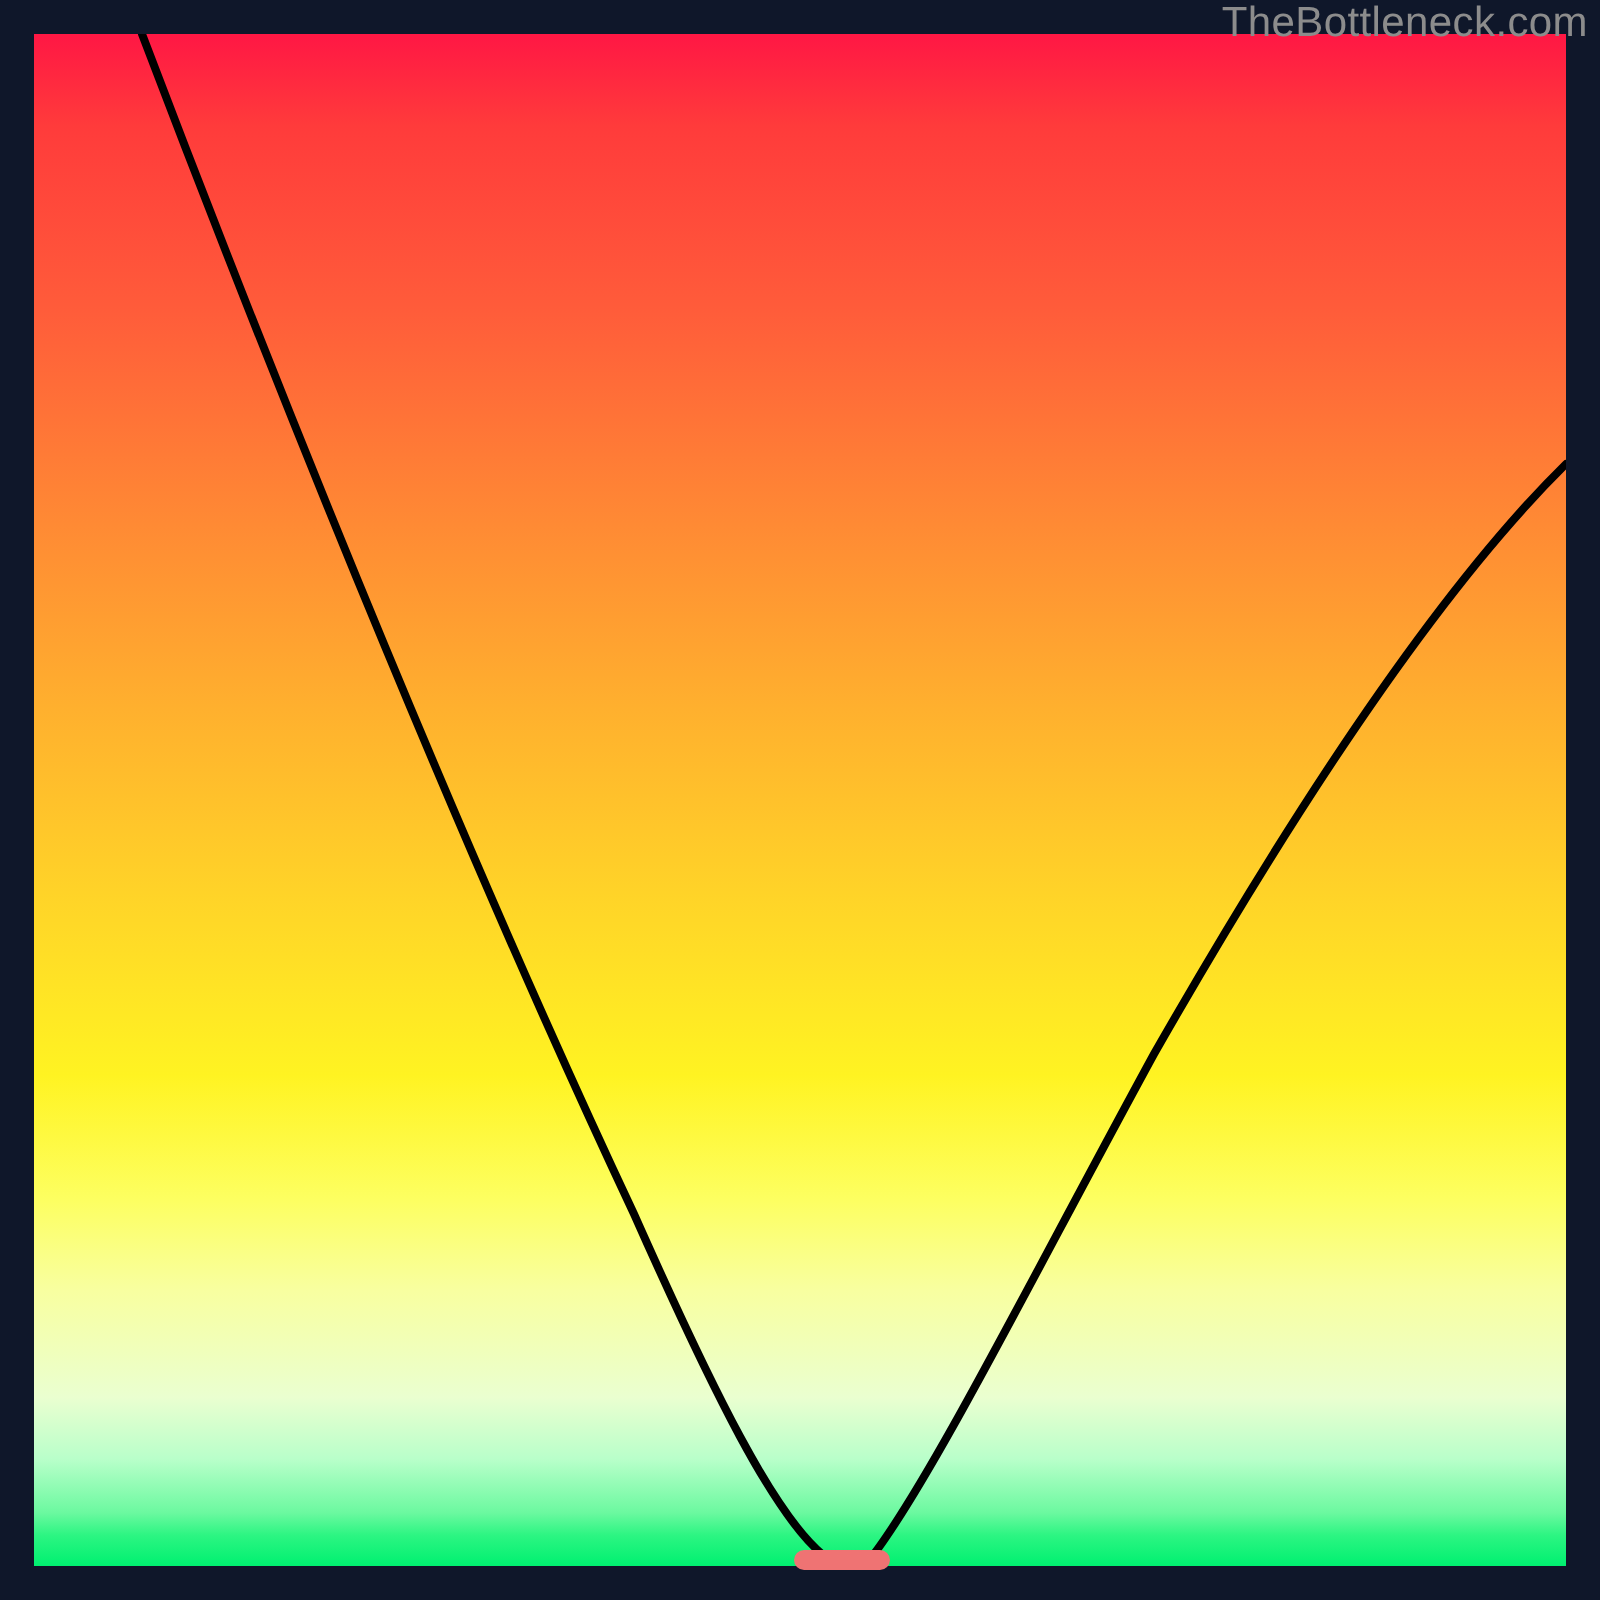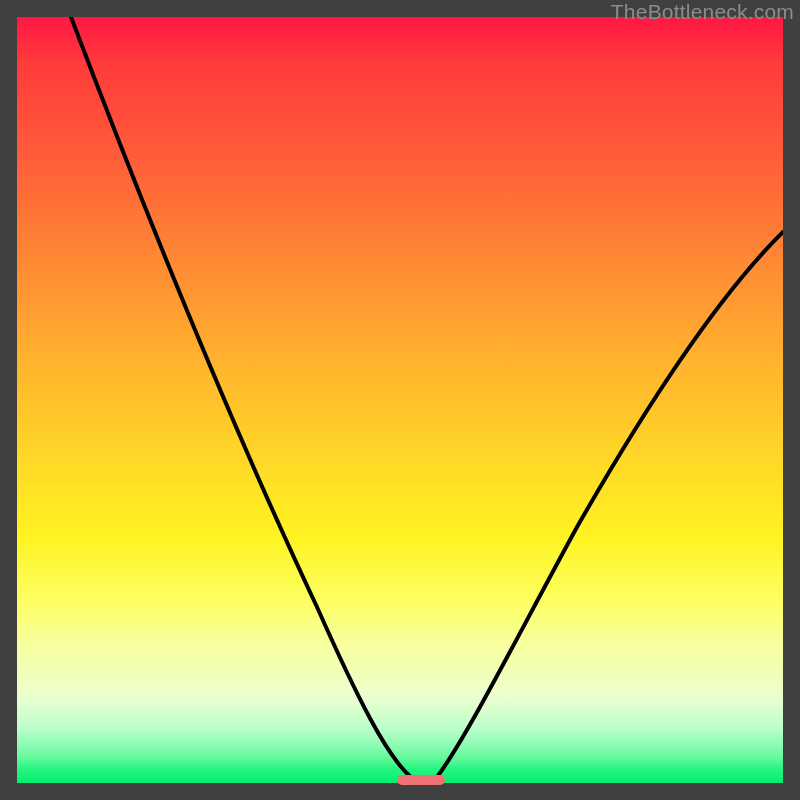--- a/index.html
+++ b/index.html
@@ -10,21 +10,21 @@
     background: #000;
     overflow: hidden;
     font-family: Arial, Helvetica, sans-serif;
   }
   .canvas {
     position: absolute;
     left: 0;
     top: 0;
     width: 800px;
     height: 800px;
-    background: #404040;
+    background: #0f172a;
   }
   .plot-area {
     position: absolute;
     left: 17px;
     top: 17px;
     width: 766px;
     height: 766px;
     background: linear-gradient(to bottom,
       #ff1744 0%,
       #ff3b3b 6%,

